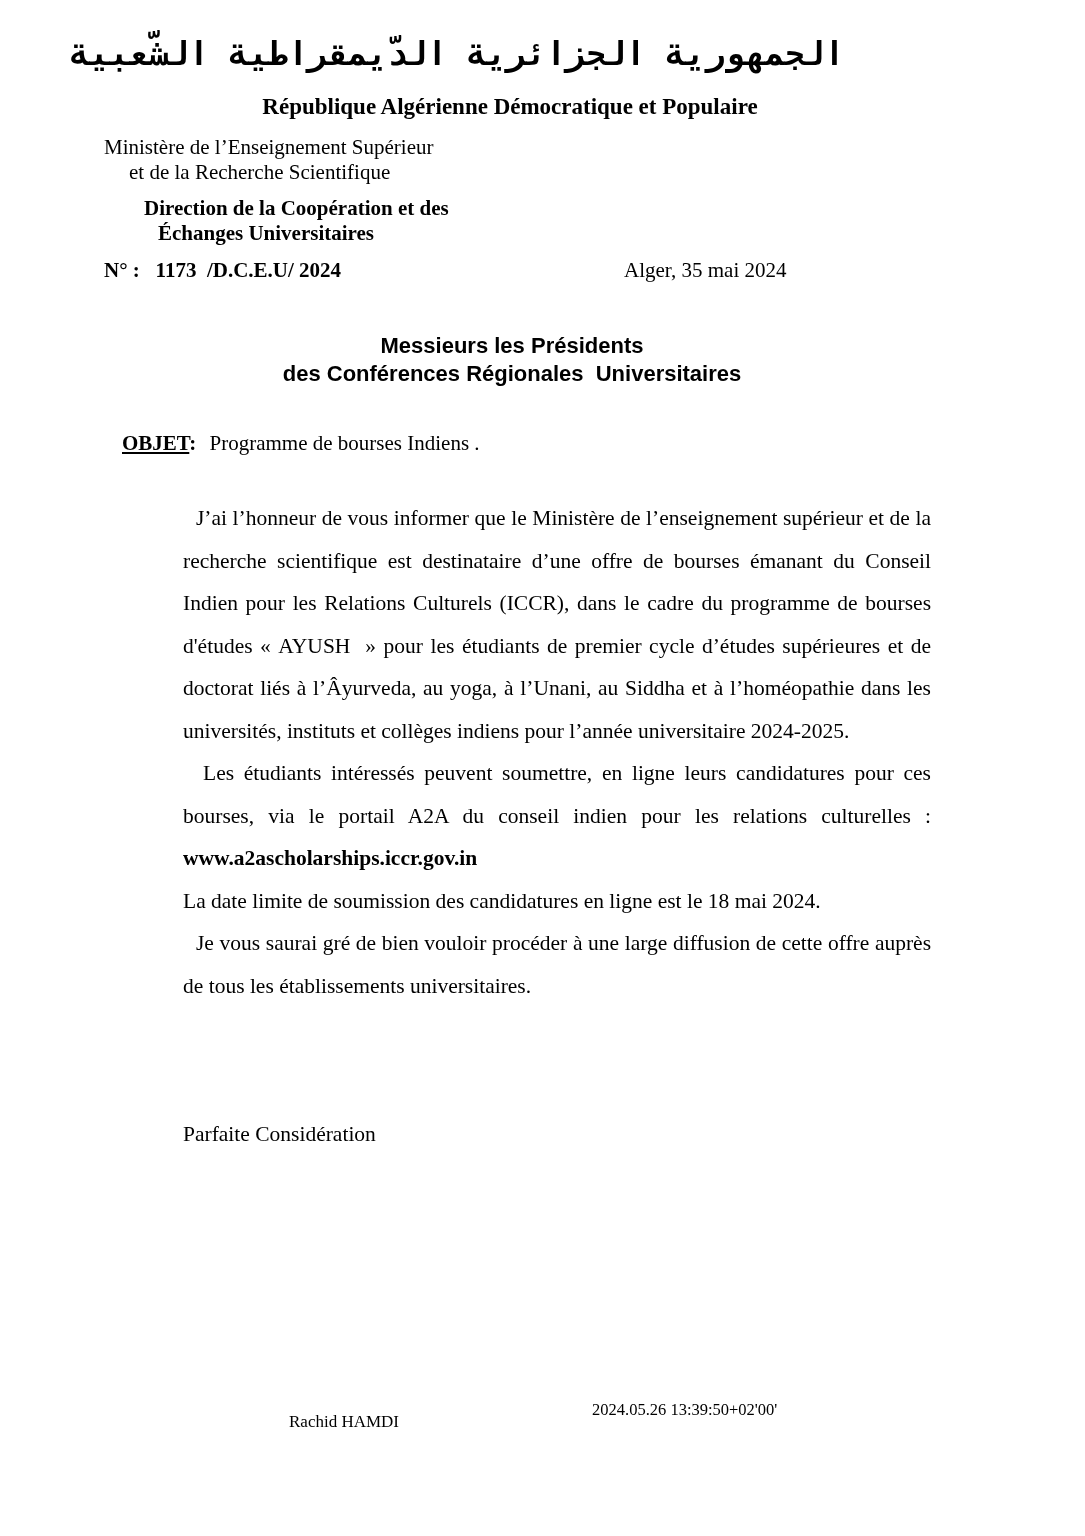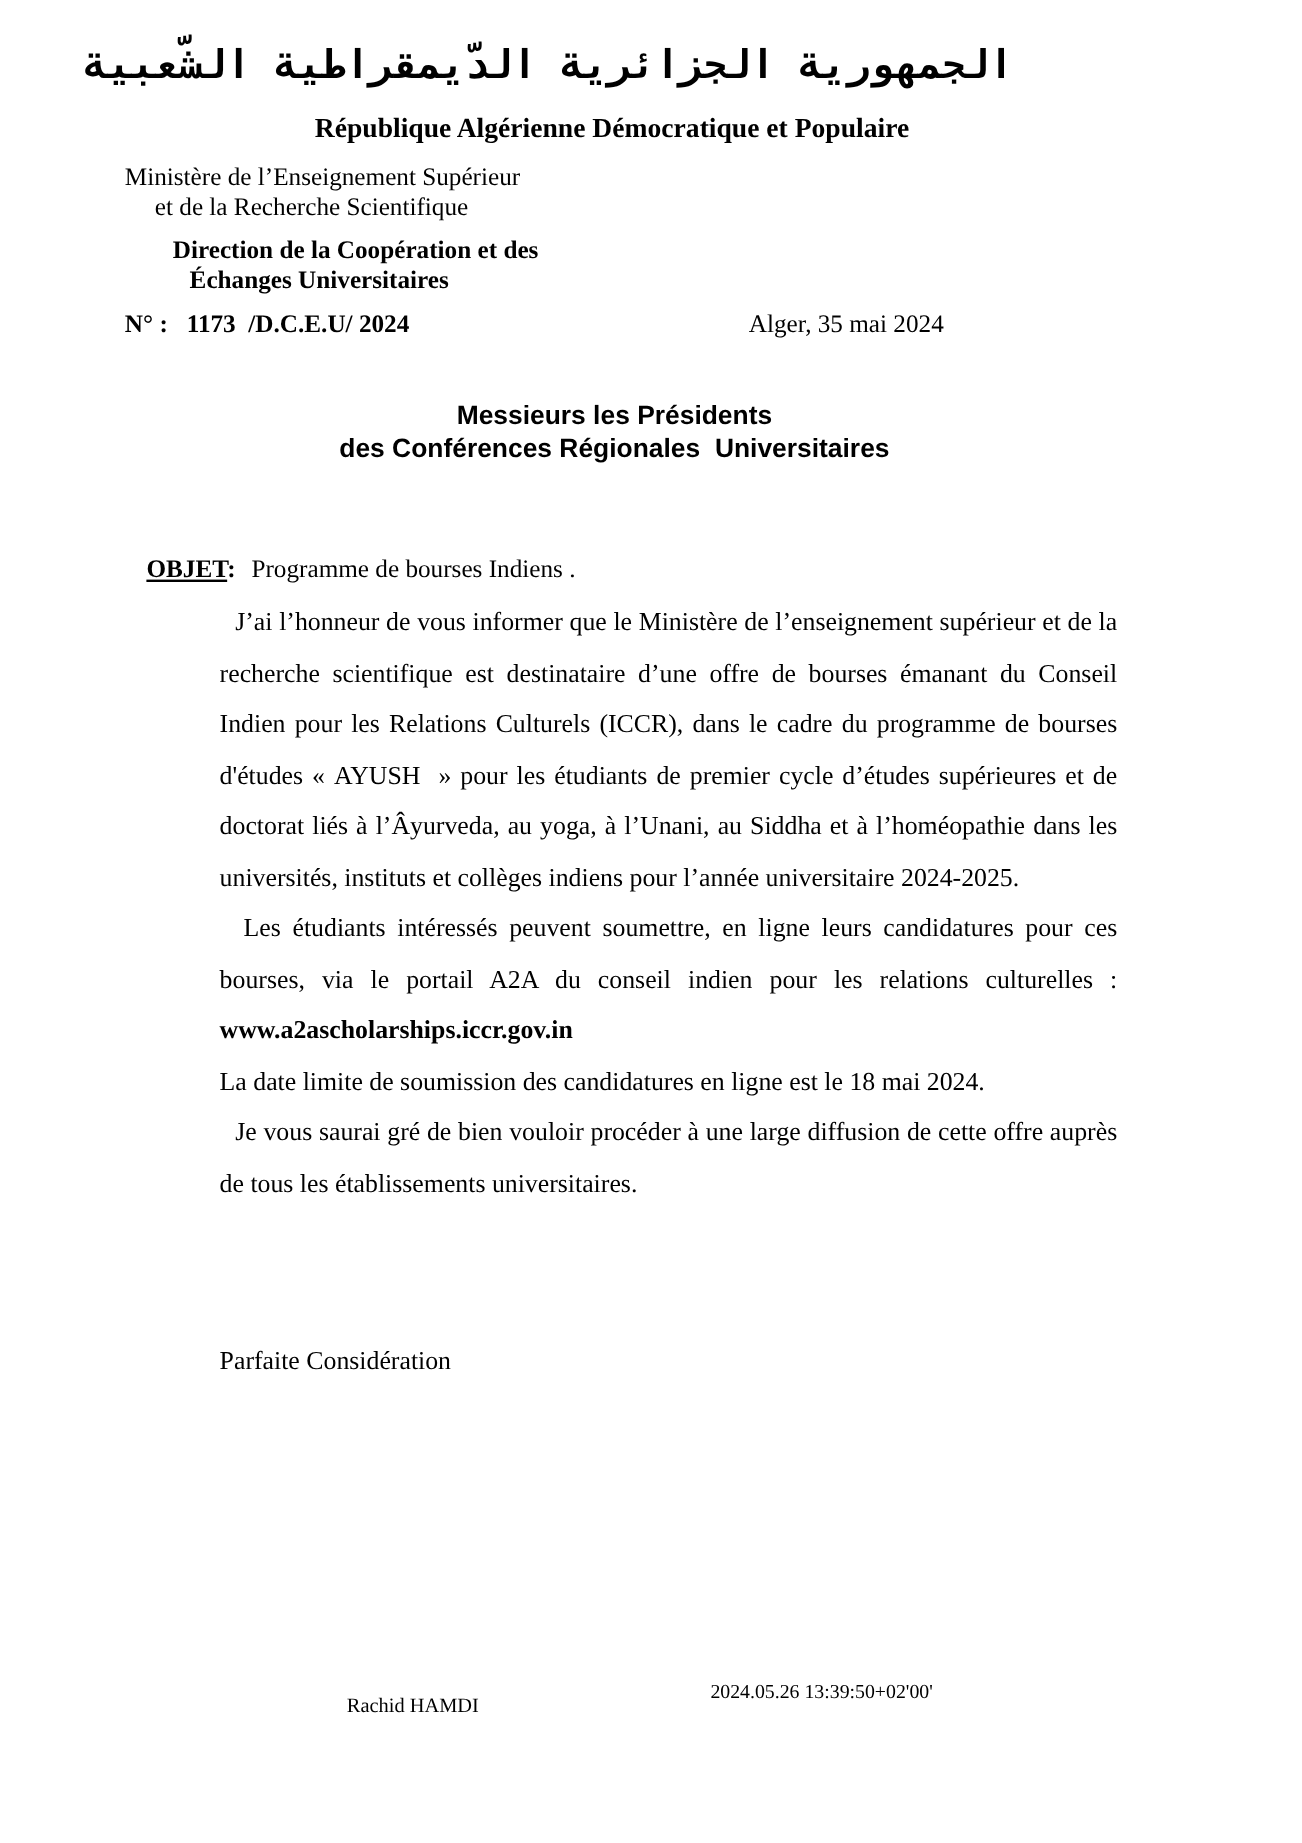--- a/index.html
+++ b/index.html
@@ -65,21 +65,20 @@
     text-align: center;
     font-family: "Liberation Sans", sans-serif;
     font-weight: 700;
     font-size: 22px;
     line-height: 28px;
   }
   .objet-row {
     position: absolute;
     top: 431px; left: 122px;
     font-size: 21px;
-    margin-top: 31px;
   }
   .objet-label {
     font-weight: 700;
     text-decoration: underline;
   }
   .objet-colon { font-weight: 700; }
   .objet-value { margin-left: 8px; }
   .body-text {
     position: absolute;
     top: 497px; left: 183px; width: 748px;

